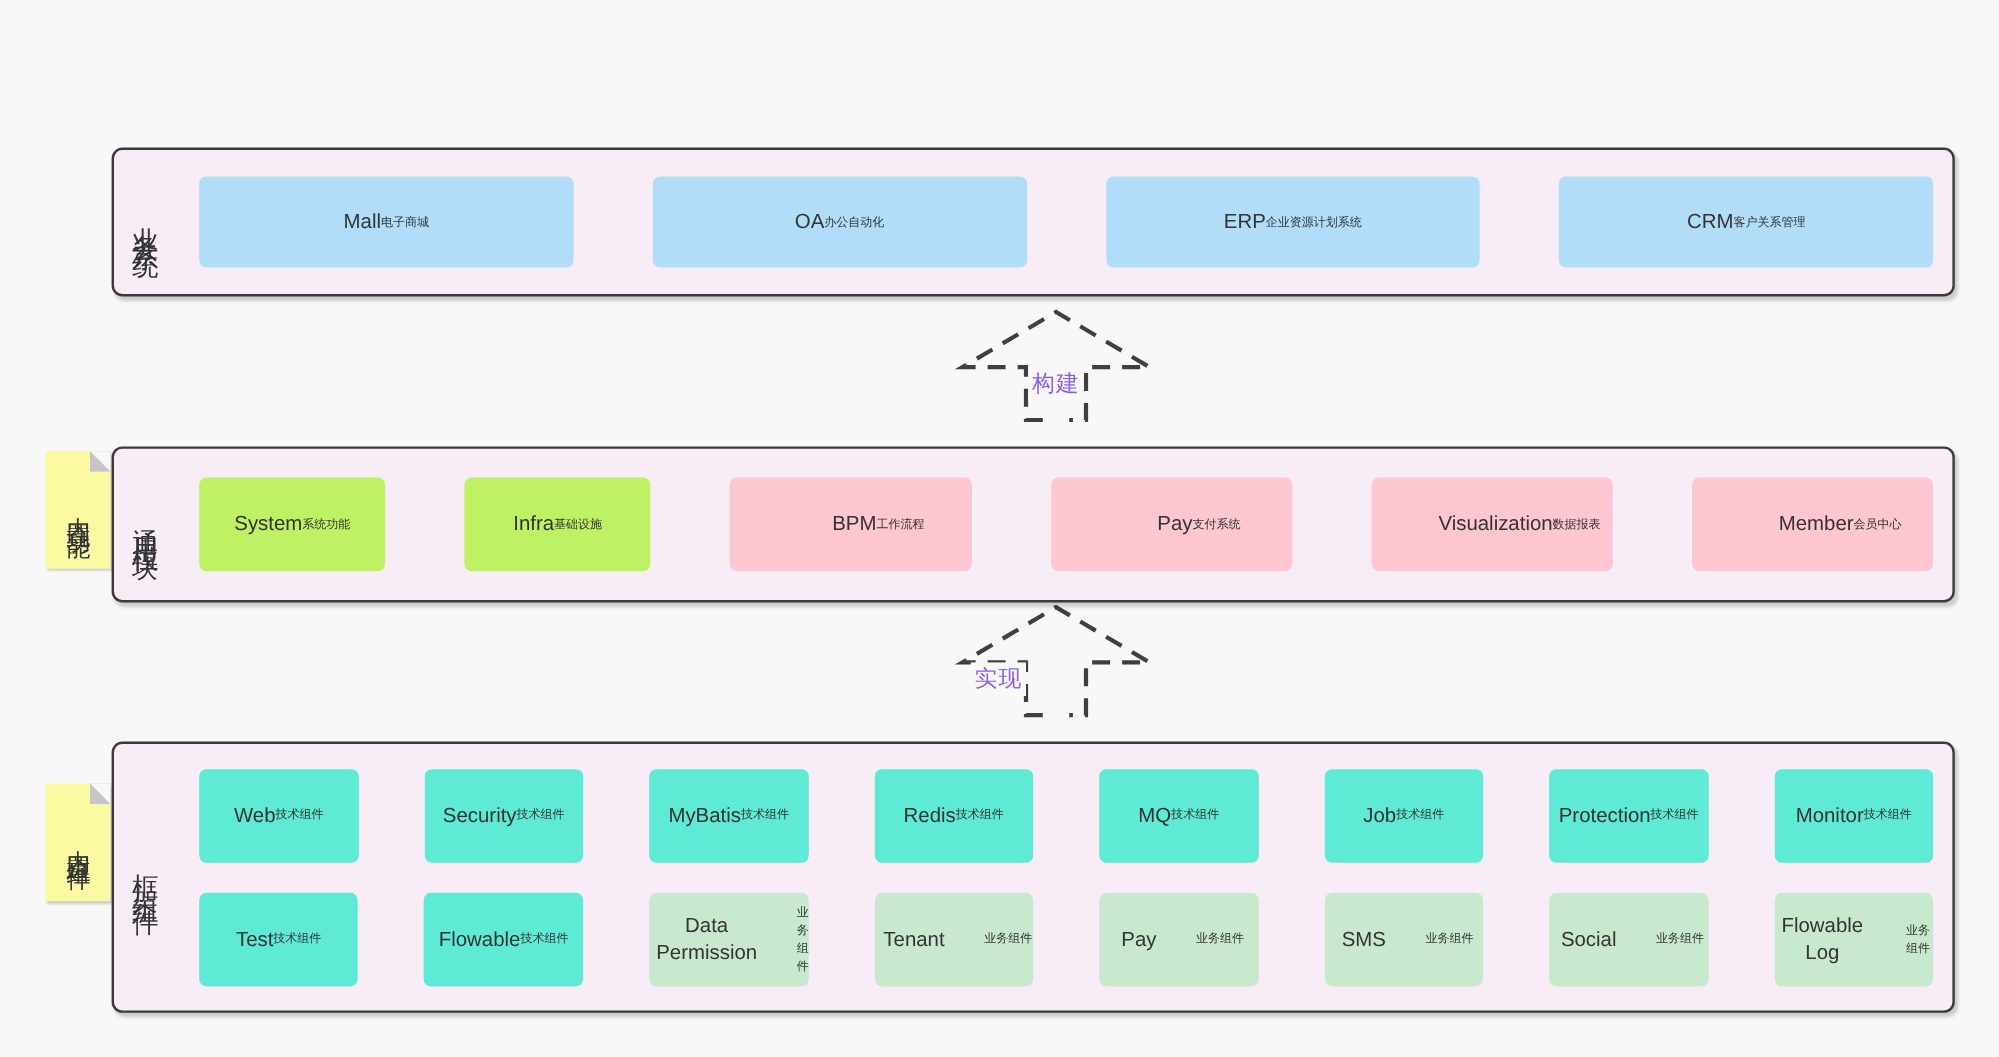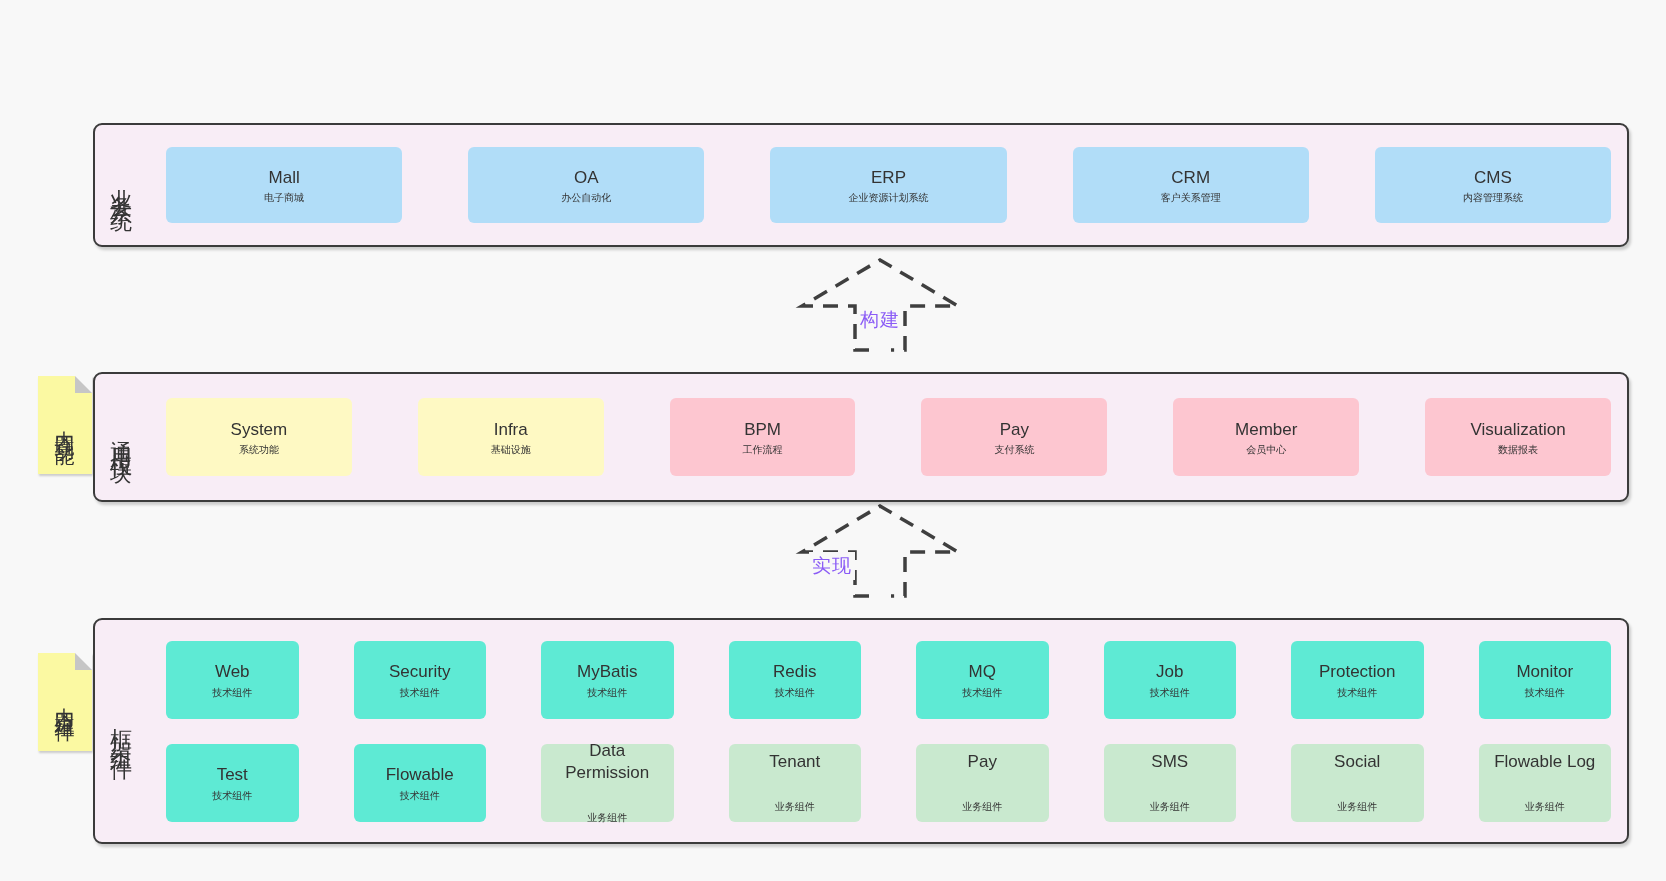--- a/index.html
+++ b/index.html
@@ -57,33 +57,32 @@
     display:flex;
     gap:47px;
   }
   .panel-components .box-row { gap:36px; }
 
   .box {
     flex:1;
     height:76px;
     border-radius:6px;
     display:flex;
-    flex-direction:column;
     align-items:center;
     justify-content:center;
     text-align:center;
     line-height:1.5;
     margin-left:19px;
   }
   .panel-modules .box, .panel-components .box { height:78px; }
   .box .en { font-size:17px; }
   .box .zh { font-size:10px; }
   .box.blue   { background:#b1ddf8; }
-  .box.red    { background:#fef9c3;text-align:right; }
-  .box.pink   { background:#fdc6d0; }
+  .box.red    { background:#bef264;text-align:right; }
+  .box.pink   { background:#fdc6d0;padding-left:46px; }
   .box.green  { background:#5eead4; }
   .box.lgreen { background:#c9e9cf;gap:27px; }
   .box.lgreen .en { line-height:1.25; padding:0 6px; }
 
   
   .note {
     position:absolute;
     left:38px;
     width:54px;
     height:98px;
@@ -149,24 +148,20 @@
         <div class="zh">办公自动化</div>
       </div>
       <div class="box blue">
         <div class="en">ERP</div>
         <div class="zh">企业资源计划系统</div>
       </div>
       <div class="box blue">
         <div class="en">CRM</div>
         <div class="zh">客户关系管理</div>
       </div>
-      <div class="box blue">
-        <div class="en">CMS</div>
-        <div class="zh">内容管理系统</div>
-      </div>
     </div>
   </div>
 </div>
 
 <svg class="arrow-svg">
   <path class="arrow-path" d="M869,350 L855,350 L855,306 L802,306 L880,260 L958,306 L905,306 L905,350 L891,350"></path>
   <path class="arrow-path" d="M869,596 L855,596 L855,552 L802,552 L880,506 L958,552 L905,552 L905,596 L891,596"></path>
 </svg>
 <span class="arrow-label arrow-label-build">构建</span>
 <span class="arrow-label arrow-label-implement">实现</span>
@@ -194,26 +189,26 @@
       </div>
       <div class="box pink">
         <div class="en">BPM</div>
         <div class="zh">工作流程</div>
       </div>
       <div class="box pink">
         <div class="en">Pay</div>
         <div class="zh">支付系统</div>
       </div>
       <div class="box pink">
+        <div class="en">Visualization</div>
+        <div class="zh">数据报表</div>
+      </div>
+      <div class="box pink">
         <div class="en">Member</div>
         <div class="zh">会员中心</div>
-      </div>
-      <div class="box pink">
-        <div class="en">Visualization</div>
-        <div class="zh">数据报表</div>
       </div>
     </div>
   </div>
 </div>
 
 <div class="panel panel-components">
   <div class="vlabel-col">
     <div class="vlabel">框架组件</div>
   </div>
   <div class="boxes-area">

